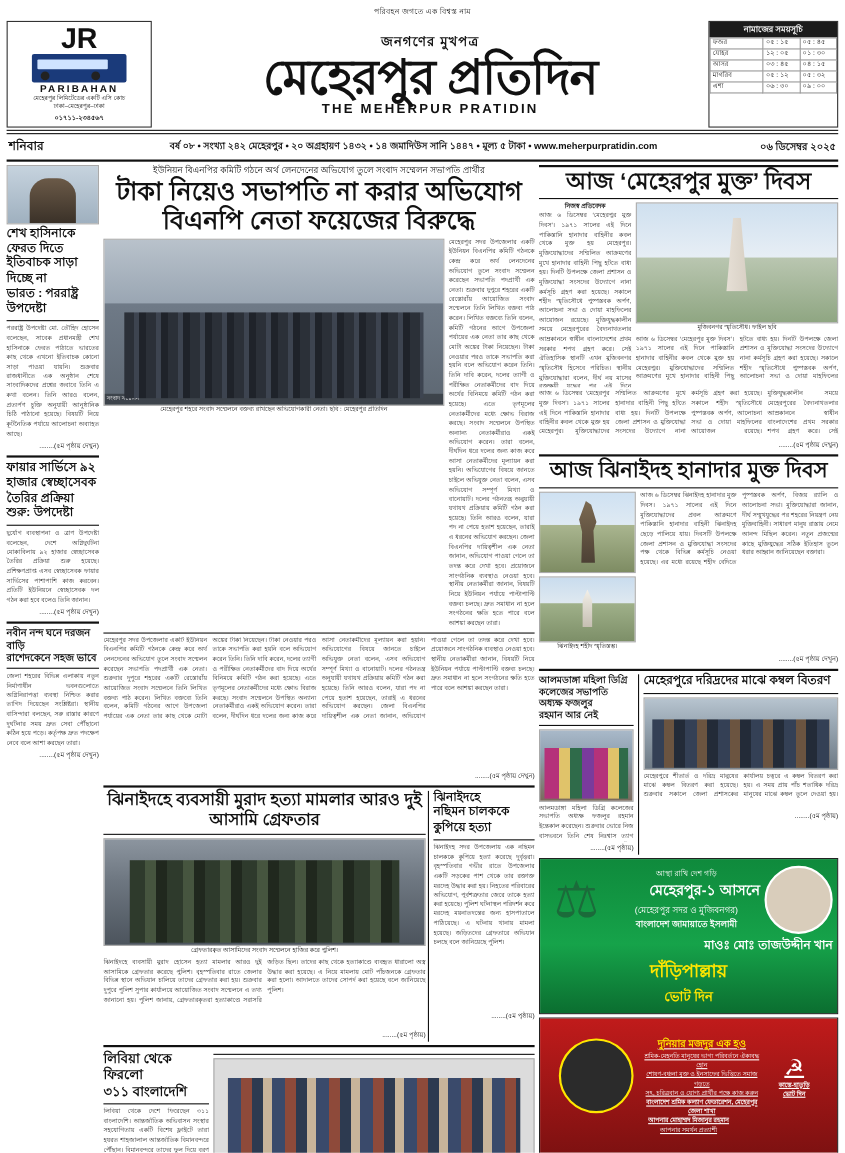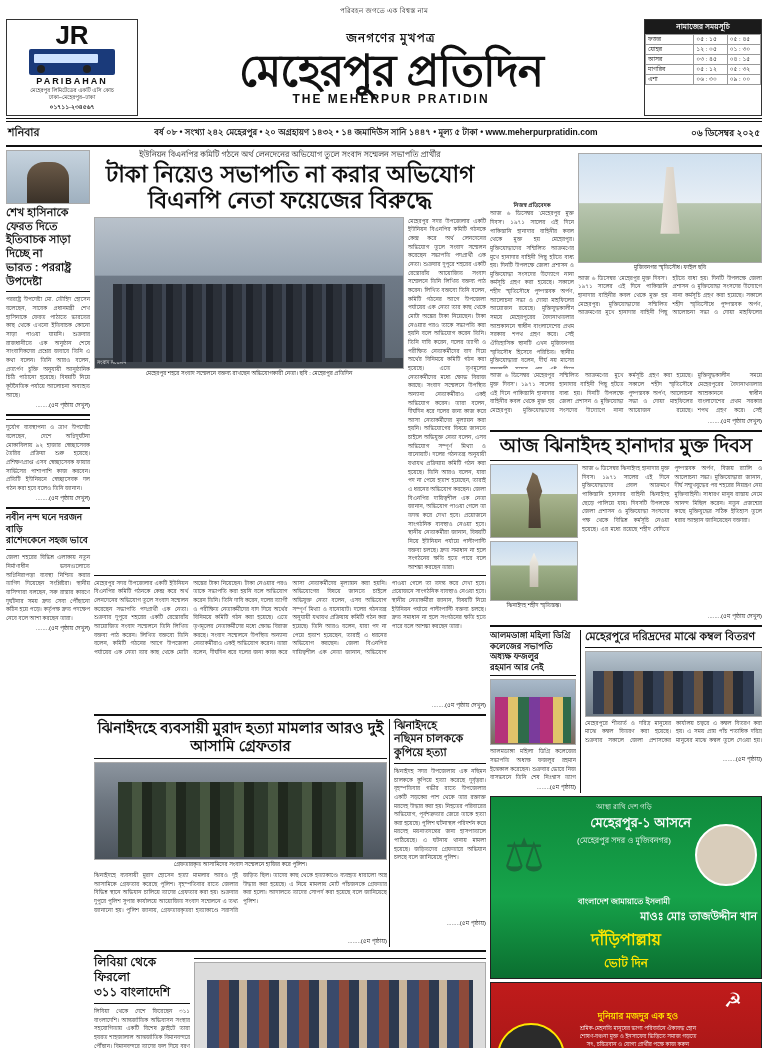--- a/index.html
+++ b/index.html
@@ -96,31 +96,31 @@
   .ad-box{border:1px solid #222;background:#fff;}
   .ad-green{flex:1;}
 
   .ad-poster{background:linear-gradient(180deg,#0f8a3c 0%,#16a34a 55%,#0b6e30 100%);color:#fff;padding:4px;height:100%;box-sizing:border-box;}
   .ad-poster .p1{font-size:7px;text-align:center;}
   .ad-poster .p2{font-size:13px;font-weight:bold;text-align:right;}
   .ad-poster .p3{font-size:8px;text-align:center;}
   .ad-poster .p4{font-size:16px;font-weight:bold;text-align:center;color:#ffe600;}
   .ad-poster .circle{width:58px;height:58px;border-radius:50%;background:#d9cdbb;margin:2px auto;border:2px solid #fff;}
 
-  .ad-red{background:linear-gradient(180deg,#c01b1b 0%,#7e1111 100%);color:#fff;padding:5px;box-sizing:border-box;}
+  .ad-red{background:linear-gradient(180deg,#c01b1b 0%,#7e1111 100%);color:#fff;padding:16px;box-sizing:border-box;text-decoration:underline;}
   .ad-red .r1{font-size:9px;font-weight:bold;text-align:center;color:#ffe600;}
   .ad-red .r2{font-size:5.6px;line-height:1.5;text-align:center;}
   .ad-red .rcircle{width:64px;height:64px;border-radius:50%;background:#2b2b2b;border:2px solid #ffe600;margin:2px auto;}
   .footer-strip{background:#111;color:#fff;font-size:6px;text-align:center;padding:1px 0;margin-top:2px;}
 
   .scale{display:flex;align-items:center;justify-content:center;height:100%;}
   .scale-ico{font-size:46px;color:#1b6b3a;}
   .small{font-size:5.6px;line-height:1.5;}
   .ctr{text-align:center;}
-  .b{font-weight:bold;margin-top:48px;}
+  .b{font-weight:bold;}
 </style>
 </head>
 <body>
 
 <div class="page">
 
   <div class="topstrip">পরিবহন জগতে এক বিশ্বস্ত নাম</div>
 
   <div class="masthead">
 
@@ -184,20 +184,24 @@
     <div class="col-left">
       <div class="photo p-person" style="height:52px"></div>
       <div class="hd-s" style="white-space:pre-line;margin-top:2px">শেখ হাসিনাকে ফেরত দিতে
 ইতিবাচক সাড়া দিচ্ছে না
 ভারত : পররাষ্ট্র উপদেষ্টা</div>
       <div class="hl"></div>
       <div class="body-txt">পররাষ্ট্র উপদেষ্টা মো. তৌহিদ হোসেন বলেছেন, সাবেক প্রধানমন্ত্রী শেখ হাসিনাকে ফেরত পাঠাতে ভারতের কাছ থেকে এখনো ইতিবাচক কোনো সাড়া পাওয়া যায়নি। শুক্রবার রাজধানীতে এক অনুষ্ঠান শেষে সাংবাদিকদের প্রশ্নের জবাবে তিনি এ কথা বলেন। তিনি আরও বলেন, প্রত্যর্পণ চুক্তি অনুযায়ী আনুষ্ঠানিক চিঠি পাঠানো হয়েছে। বিষয়টি নিয়ে কূটনৈতিক পর্যায়ে আলোচনা অব্যাহত আছে।</div>
       <div class="more">........(৫ম পৃষ্ঠায় দেখুন)</div>
 
       <div class="hl2"></div>
+      <div class="hd-s" style="white-space:pre-line">ফায়ার সার্ভিসে ৯২
+হাজার স্বেচ্ছাসেবক
+তৈরির প্রক্রিয়া
+শুরু: উপদেষ্টা</div>
       <div class="hl"></div>
       <div class="body-txt">দুর্যোগ ব্যবস্থাপনা ও ত্রাণ উপদেষ্টা বলেছেন, দেশে অগ্নিদুর্ঘটনা মোকাবিলায় ৯২ হাজার স্বেচ্ছাসেবক তৈরির প্রক্রিয়া শুরু হয়েছে। প্রশিক্ষণপ্রাপ্ত এসব স্বেচ্ছাসেবক ফায়ার সার্ভিসের পাশাপাশি কাজ করবেন। প্রতিটি ইউনিয়নে স্বেচ্ছাসেবক দল গঠন করা হবে বলেও তিনি জানান।</div>
       <div class="more">........(৫ম পৃষ্ঠায় দেখুন)</div>
 
       <div class="hl2"></div>
       <div class="hd-s" style="font-size:9px;white-space:pre-line">নবীন নন্দ ঘনে দরজন বাড়ি
 রাশেদকেনে সহজ ভাবে</div>
       <div class="hl"></div>
       <div class="body-txt">জেলা শহরের বিভিন্ন এলাকায় নতুন নির্মাণাধীন ভবনগুলোতে অগ্নিনিরাপত্তা ব্যবস্থা নিশ্চিত করার তাগিদ দিয়েছেন সংশ্লিষ্টরা। স্থানীয় বাসিন্দারা বলছেন, সরু রাস্তার কারণে দুর্ঘটনার সময় দ্রুত সেবা পৌঁছানো কঠিন হয়ে পড়ে। কর্তৃপক্ষ দ্রুত পদক্ষেপ নেবে বলে আশা করছেন তারা।</div>
       <div class="more">........(৫ম পৃষ্ঠায় দেখুন)</div>
@@ -254,20 +258,21 @@
         </div>
         <div style="flex:1">
           <div class="hl"></div>
           <div class="photo p-cake" style="height:96px;margin-top:2px"></div>
 
         </div>
       </div>
     </div>
 
     <div class="col-right">
+      <div class="hd-l" style="border-top:2px solid #111;border-bottom:1px solid #111;padding:2px 0">আজ ‘মেহেরপুর মুক্ত’ দিবস</div>
 
       <div style="display:flex;gap:4px;margin-top:3px;">
         <div style="width:84px">
           <div class="small b ctr">নিজস্ব প্রতিবেদক</div>
           <div class="body-txt" style="height:160px;overflow:hidden">আজ ৬ ডিসেম্বর ‘মেহেরপুর মুক্ত দিবস’। ১৯৭১ সালের এই দিনে পাকিস্তানি হানাদার বাহিনীর কবল থেকে মুক্ত হয় মেহেরপুর। মুক্তিযোদ্ধাদের সম্মিলিত আক্রমণের মুখে হানাদার বাহিনী পিছু হটতে বাধ্য হয়। দিনটি উপলক্ষে জেলা প্রশাসন ও মুক্তিযোদ্ধা সংসদের উদ্যোগে নানা কর্মসূচি গ্রহণ করা হয়েছে। সকালে শহীদ স্মৃতিসৌধে পুষ্পস্তবক অর্পণ, আলোচনা সভা ও দোয়া মাহফিলের আয়োজন রয়েছে। মুক্তিযুদ্ধকালীন সময়ে মেহেরপুরের বৈদ্যনাথতলার আম্রকাননে স্বাধীন বাংলাদেশের প্রথম সরকার শপথ গ্রহণ করে। সেই ঐতিহাসিক স্থানটি এখন মুজিবনগর স্মৃতিসৌধ হিসেবে পরিচিত। স্থানীয় মুক্তিযোদ্ধারা বলেন, দীর্ঘ নয় মাসের রক্তক্ষয়ী যুদ্ধের পর এই দিনে মেহেরপুরের আকাশে স্বাধীন বাংলার পতাকা ওড়ানো হয়। দিনটিকে যথাযোগ্য মর্যাদায় পালনের জন্য সর্বস্তরের মানুষকে আহ্বান জানানো হয়েছে।</div>
         </div>
         <div style="flex:1">
           <div class="photo p-monu" style="height:108px"></div>
           <div class="cap">মুজিবনগর স্মৃতিসৌধ। ফাইল ছবি</div>
           <div class="body-txt c2" style="height:44px;overflow:hidden;margin-top:2px">আজ ৬ ডিসেম্বর ‘মেহেরপুর মুক্ত দিবস’। ১৯৭১ সালের এই দিনে পাকিস্তানি হানাদার বাহিনীর কবল থেকে মুক্ত হয় মেহেরপুর। মুক্তিযোদ্ধাদের সম্মিলিত আক্রমণের মুখে হানাদার বাহিনী পিছু হটতে বাধ্য হয়। দিনটি উপলক্ষে জেলা প্রশাসন ও মুক্তিযোদ্ধা সংসদের উদ্যোগে নানা কর্মসূচি গ্রহণ করা হয়েছে। সকালে শহীদ স্মৃতিসৌধে পুষ্পস্তবক অর্পণ, আলোচনা সভা ও দোয়া মাহফিলের আয়োজন রয়েছে। মুক্তিযুদ্ধকালীন সময়ে মেহেরপুরের বৈদ্যনাথতলার আম্রকাননে স্বাধীন বাংলাদেশের প্রথম সরকার শপথ গ্রহণ করে। সেই ঐতিহাসিক স্থানটি এখন মুজিবনগর স্মৃতিসৌধ হিসেবে পরিচিত। স্থানীয় মুক্তিযোদ্ধারা বলেন, দীর্ঘ নয় মাসের রক্তক্ষয়ী যুদ্ধের পর এই দিনে মেহেরপুরের আকাশে স্বাধীন বাংলার পতাকা ওড়ানো হয়। দিনটিকে যথাযোগ্য মর্যাদায় পালনের জন্য সর্বস্তরের মানুষকে আহ্বান জানানো হয়েছে।</div>

